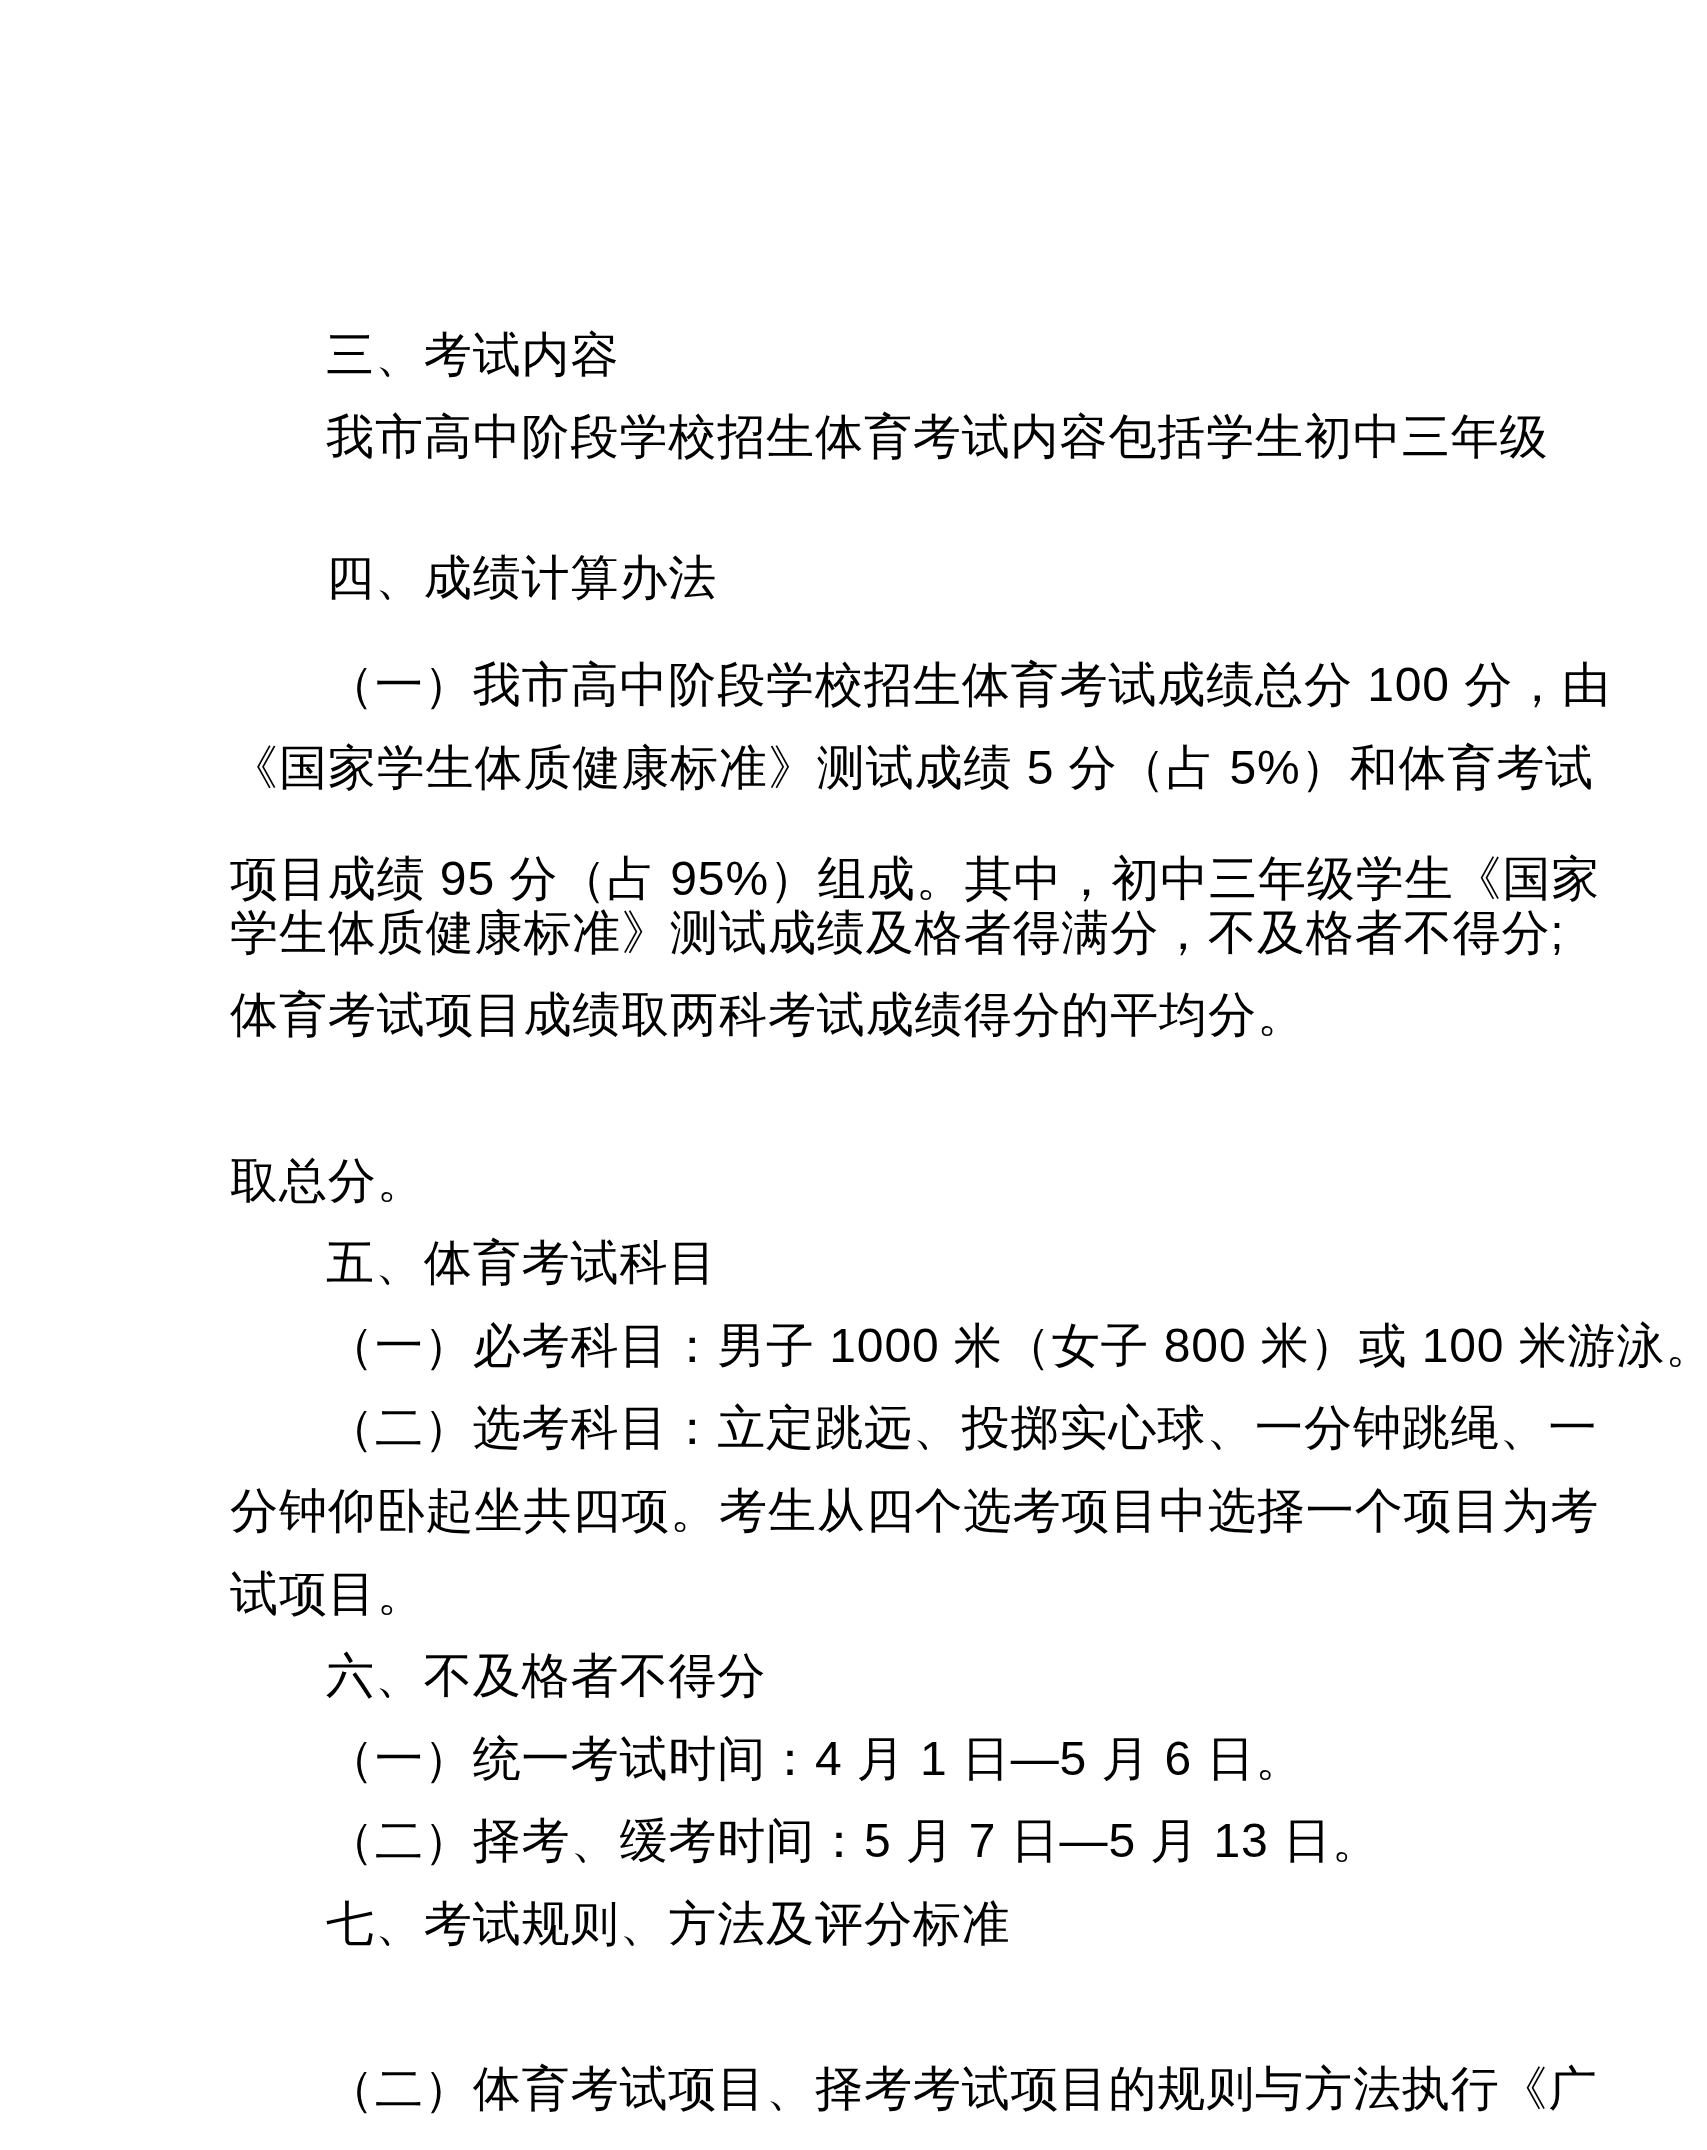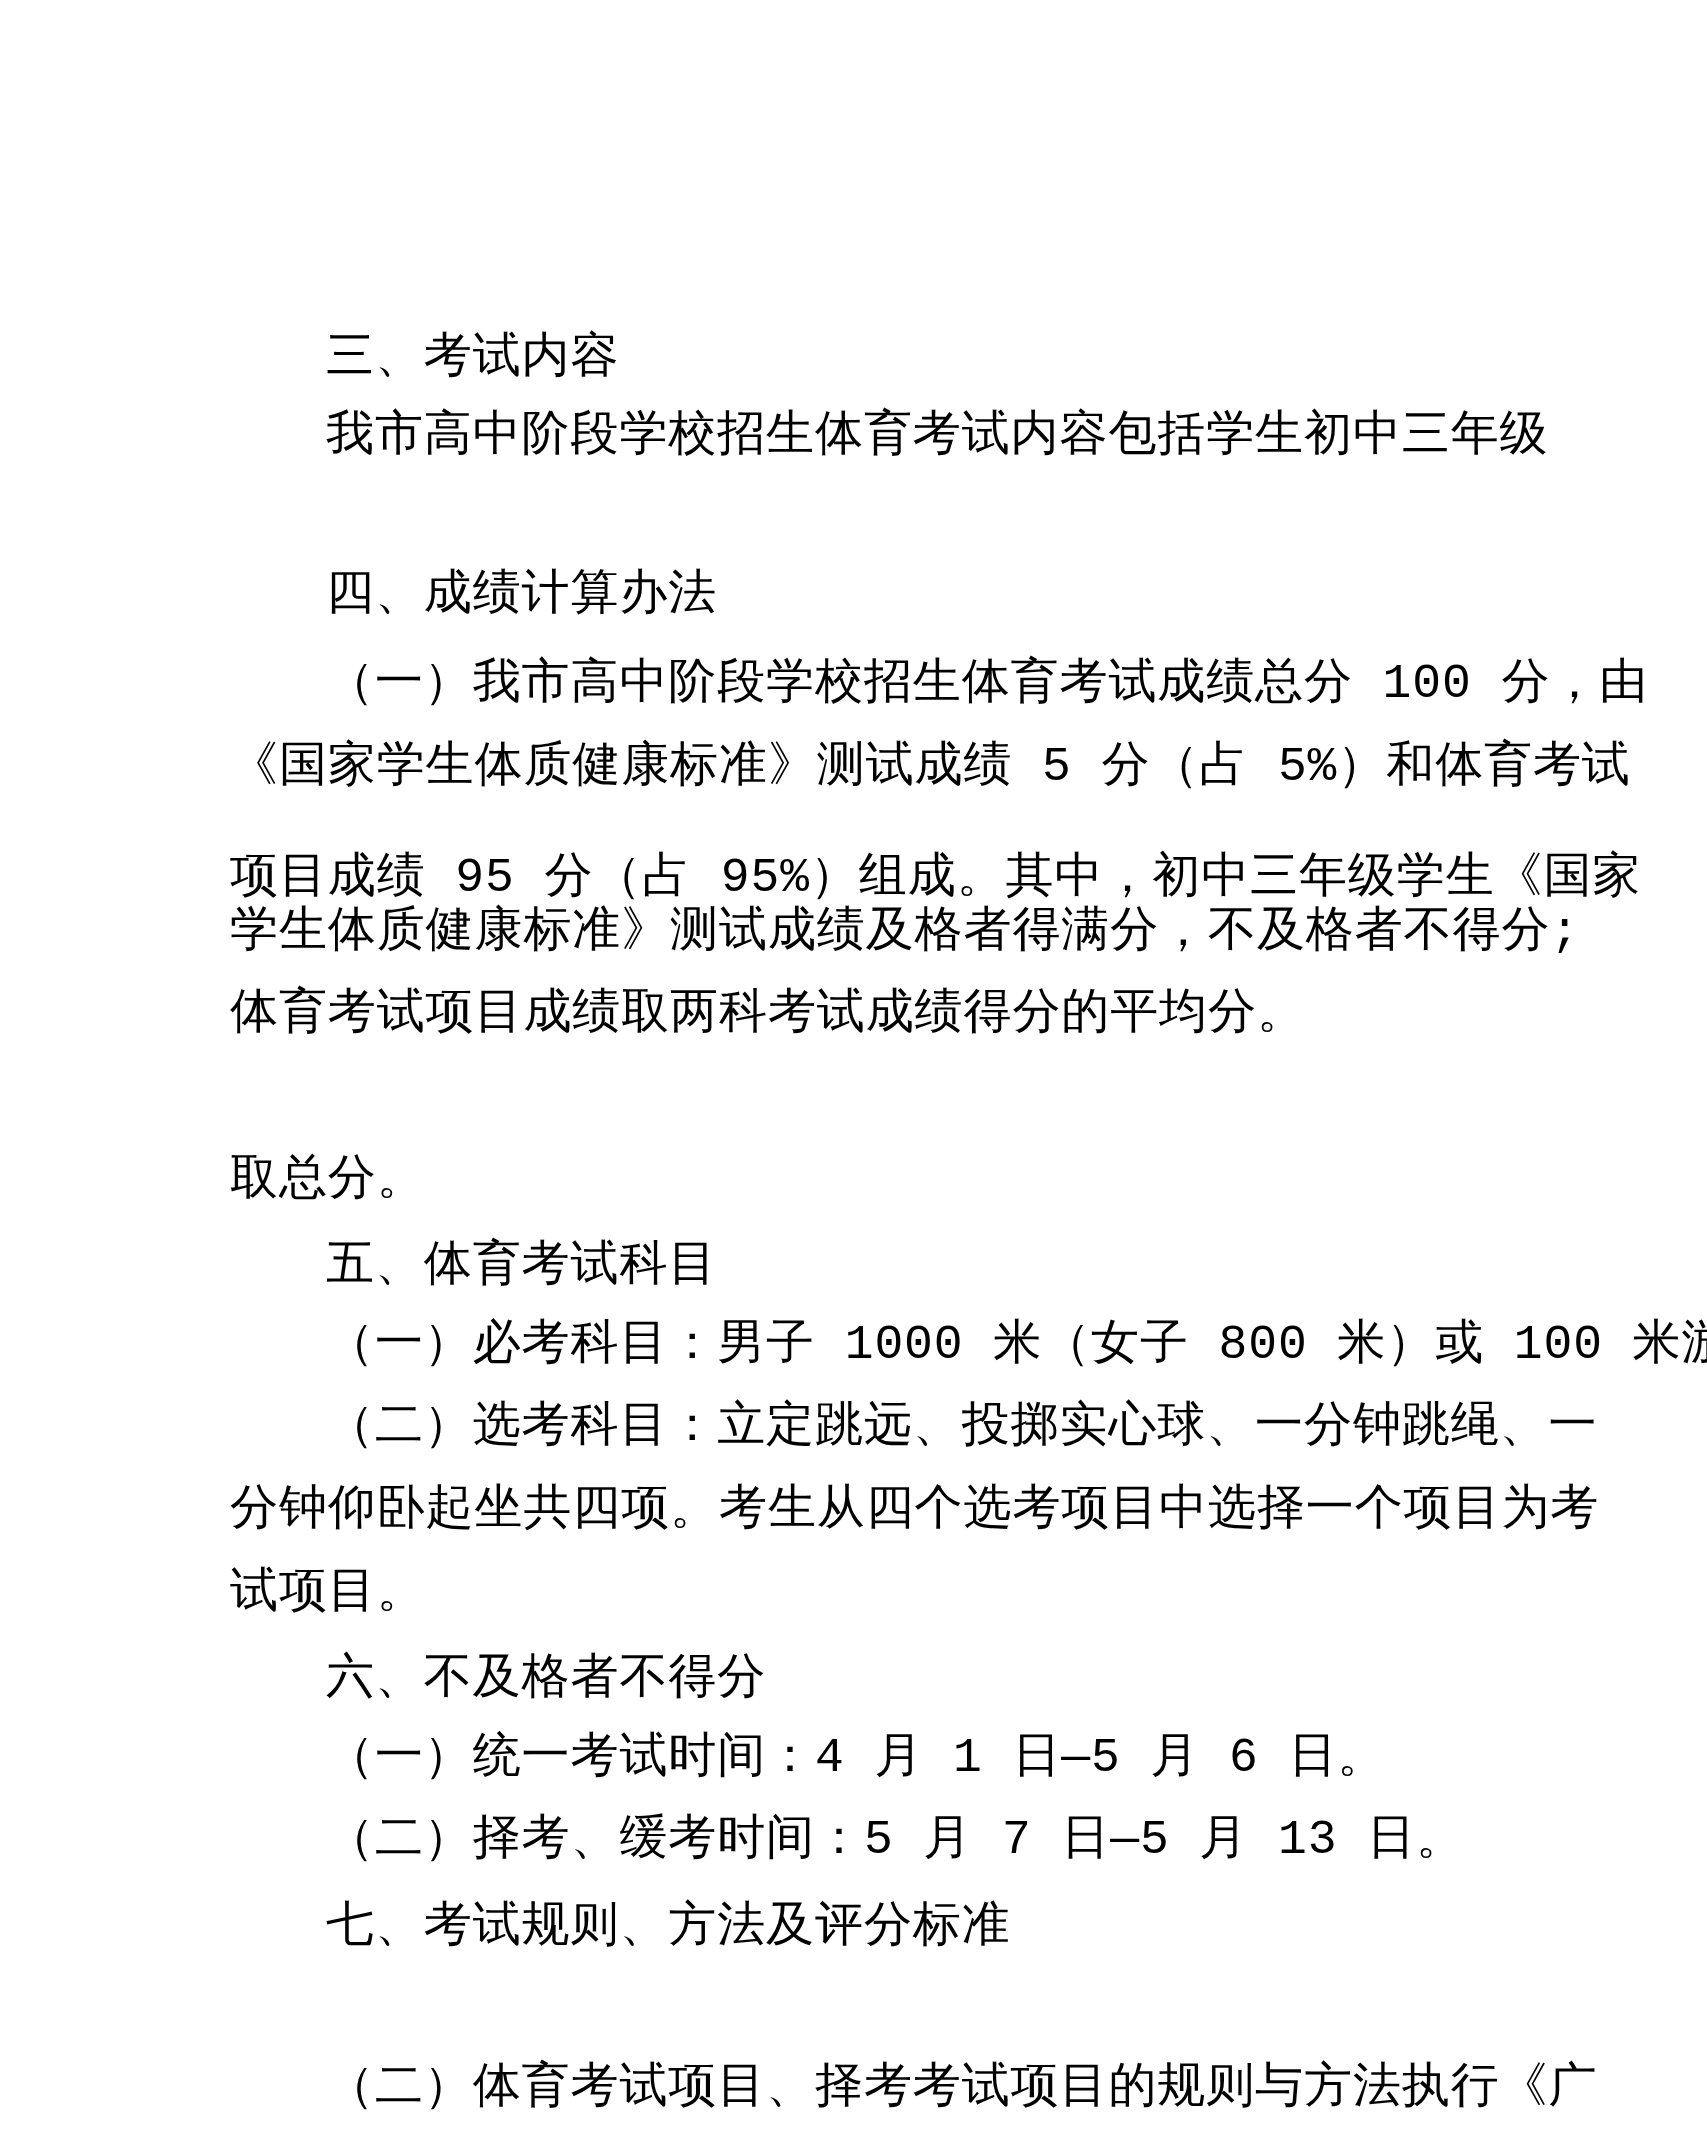--- a/index.html
+++ b/index.html
@@ -4,21 +4,21 @@
 <style>
   html, body { margin: 0; padding: 0; background: #ffffff; }
   body { width: 1707px; height: 2414px; position: relative; overflow: hidden; }
   .page { position: absolute; left: 0; top: 0; width: 1707px; height: 2414px; background: #fff; }
   .line {
     position: absolute;
     left: 230px;
     width: 1273px;
     height: 83px;
     line-height: 83px;
-    font-family: Liberation Mono, monospace;
+    font-family: Liberation Sans, sans-serif;
     font-size: 48px;
     color: #000;
     white-space: nowrap;
     text-align: justify;
     text-align-last: justify;
     letter-spacing: 0.9px;
   }
   .line.indent { left: 326px; width: 1177px; }
   .line.last { text-align-last: left; }
   .line.heading {
@@ -28,21 +28,21 @@
   }
 </style>
 </head>
 <body>
 
 <div class="page">
 
   <div class="line indent heading" style="top:313px">三、考试内容</div>
   <div class="line indent" style="top:395px">我市高中阶段学校招生体育考试内容包括学生初中三年级</div>
 
-  <div class="line indent heading" style="top:550px">四、成绩计算办法</div>
+  <div class="line indent heading" style="top:536px">四、成绩计算办法</div>
   <div class="line indent" style="top:643px">（一）我市高中阶段学校招生体育考试成绩总分 100 分，由</div>
   <div class="line" style="top:726px">《国家学生体质健康标准》测试成绩 5 分（占 5%）和体育考试</div>
   <div class="line" style="top:837px">项目成绩 95 分（占 95%）组成。其中，初中三年级学生《国家</div>
   <div class="line" style="top:891px">学生体质健康标准》测试成绩及格者得满分，不及格者不得分;</div>
   <div class="line last" style="top:973px">体育考试项目成绩取两科考试成绩得分的平均分。</div>
   <div class="line last" style="top:1139px">取总分。</div>
 
   <div class="line indent heading" style="top:1221px">五、体育考试科目</div>
   <div class="line indent" style="top:1304px">（一）必考科目：男子 1000 米（女子 800 米）或 100 米游泳。</div>
   <div class="line indent" style="top:1386px">（二）选考科目：立定跳远、投掷实心球、一分钟跳绳、一</div>

